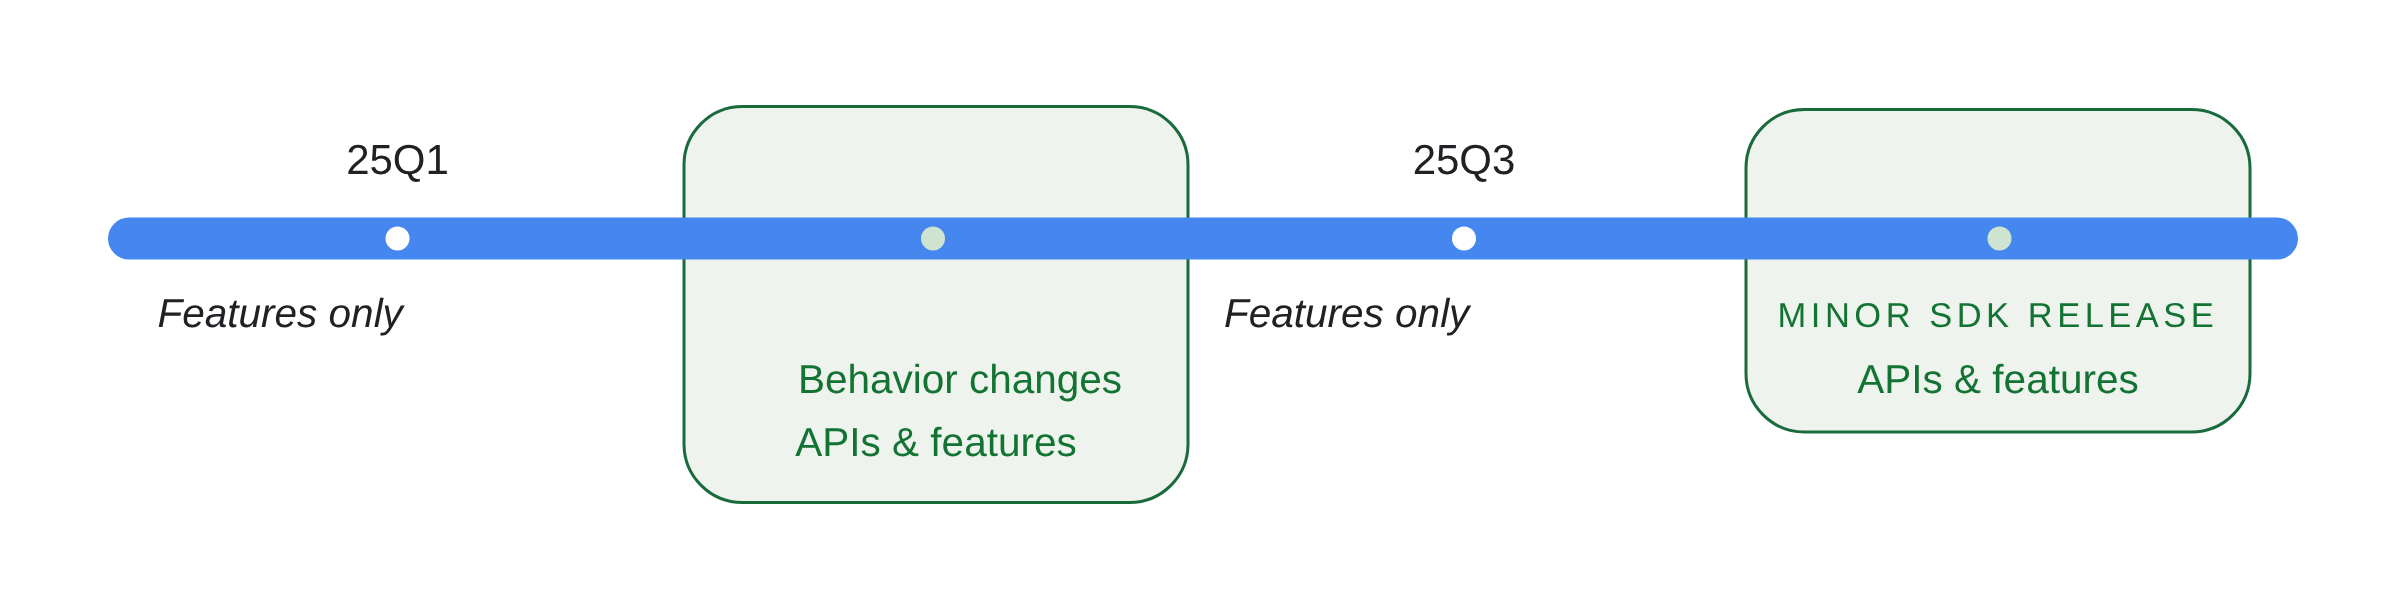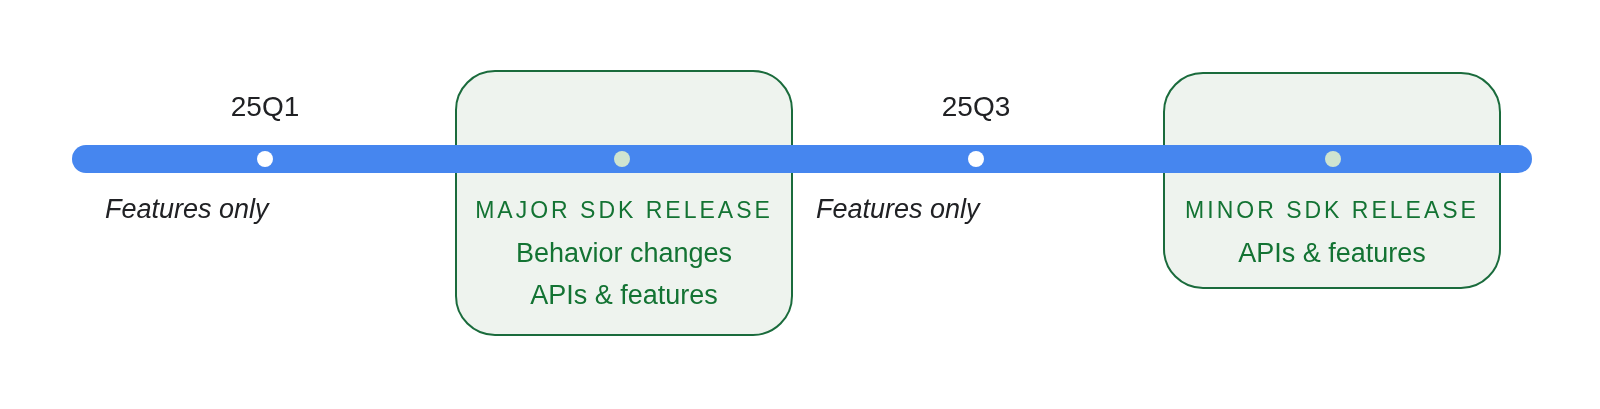--- a/index.html
+++ b/index.html
@@ -95,21 +95,21 @@
   .detail{
     position:absolute;
     width:338px;
     text-align:center;
     font-size:27px;line-height:31px;
     font-weight:500;
     color:var(--green-text);
     z-index:4;
     white-space:nowrap;
   }
-  .detail-q2-0{left:455px;top:238px;}
+  .detail-q2-0{left:455px;top:238px;padding-left:16px;}
   .detail-q2-1{left:455px;top:280px;}
   .detail-q4-0{left:1163px;top:238px;}
 </style>
 </head>
 <body>
 
 <div class="canvas">
 
   <div class="box box-q2"></div>
   <div class="box box-q4"></div>
@@ -120,20 +120,19 @@
   <div class="dot dot-mint  dot-q2"></div>
   <div class="dot dot-plain dot-q3"></div>
   <div class="dot dot-mint  dot-q4"></div>
 
   <div class="qlabel qlabel-q1">25Q1</div>
   <div class="qlabel qlabel-q3">25Q3</div>
 
   <div class="note note-q1">Features only</div>
   <div class="note note-q3">Features only</div>
 
-  <div class="heading heading-q2">MAJOR SDK RELEASE</div>
   <div class="detail detail-q2-0">Behavior changes</div>
   <div class="detail detail-q2-1">APIs &amp; features</div>
 
   <div class="heading heading-q4">MINOR SDK RELEASE</div>
   <div class="detail detail-q4-0">APIs &amp; features</div>
 
 </div>
 
 </body></html>

